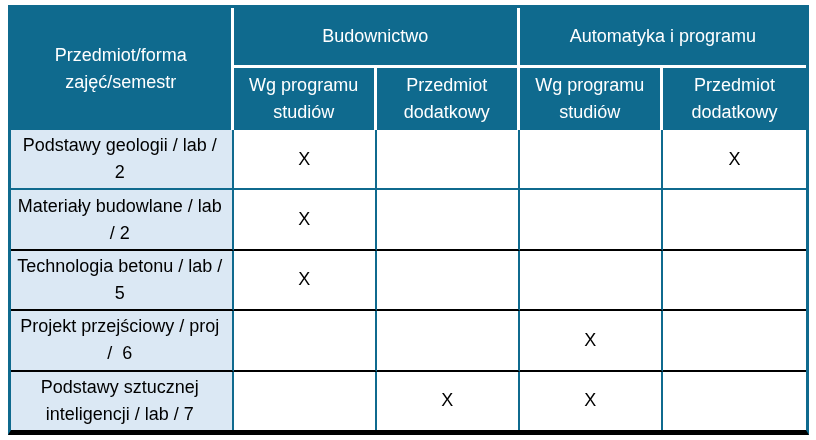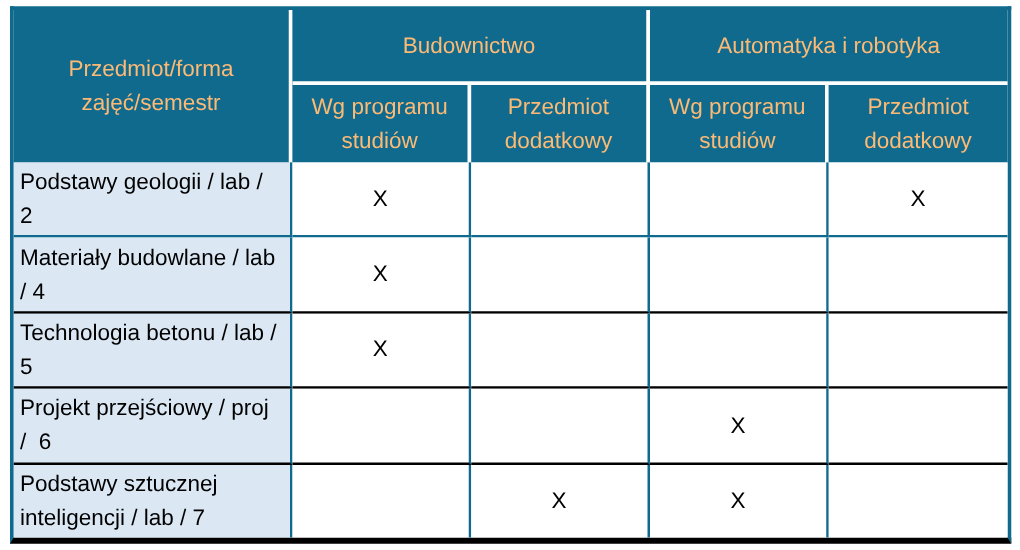--- a/index.html
+++ b/index.html
@@ -27,21 +27,21 @@
     table-layout: fixed;
     width: 100%;
     height: 100%;
   }
   col.c-label { width: 28%; }
   col.c-data  { width: 18%; }
 
   
   thead th {
     background: var(--header-bg, #0f6a8e);
-    color: #fdba74;
+    color: #ffffff;
     font-weight: normal;
     font-size: 18px;
     line-height: 1.5;
     text-align: center;
     vertical-align: middle;
     padding: 2px 6px;
     box-sizing: border-box;
   }
   tr.grp-row { height: 60px; }
   tr.sub-row { height: 62px; }
@@ -69,21 +69,21 @@
     border-bottom: 2px solid var(--header-bg, #0f6a8e);
     background: #ffffff;
     padding: 2px 6px;
   }
   tbody td:last-child { border-right: 0; }
   
   tbody tr:nth-child(n+2) td { border-bottom-color: var(--grid-black, #000000); }
   tbody tr:last-child td { border-bottom: 0; }
   td.lbl {
     background: var(--label-bg, #dbe8f4);
-    text-align: left;
+    text-align: center;
     padding: 2px 8px 2px 5px;
   }
   td.mark {
     text-align: center;
   }
 </style>
 </head>
 <body>
 
 <div class="table-wrap">
@@ -92,39 +92,39 @@
       <col class="c-label">
       <col class="c-data">
       <col class="c-data">
       <col class="c-data">
       <col class="c-data">
     </colgroup>
     <thead>
       <tr class="grp-row">
         <th class="corner" rowspan="2">Przedmiot/forma zajęć/semestr</th>
         <th class="grp" colspan="2">Budownictwo</th>
-        <th class="grp grp-last" colspan="2">Automatyka i robotyka</th>
+        <th class="grp grp-last" colspan="2">Automatyka i programu</th>
       </tr>
       <tr class="sub-row">
         <th class="sub">Wg programu studiów</th>
         <th class="sub">Przedmiot dodatkowy</th>
         <th class="sub">Wg programu studiów</th>
         <th class="sub sub-last">Przedmiot dodatkowy</th>
       </tr>
     </thead>
     <tbody>
       <tr>
         <td class="lbl">Podstawy geologii / lab / 2</td>
         <td class="mark">X</td>
         <td class="mark"></td>
         <td class="mark"></td>
         <td class="mark">X</td>
       </tr>
       <tr>
-        <td class="lbl">Materiały budowlane / lab / 4</td>
+        <td class="lbl">Materiały budowlane / lab / 2</td>
         <td class="mark">X</td>
         <td class="mark"></td>
         <td class="mark"></td>
         <td class="mark"></td>
       </tr>
       <tr>
         <td class="lbl">Technologia betonu / lab / 5</td>
         <td class="mark">X</td>
         <td class="mark"></td>
         <td class="mark"></td>

